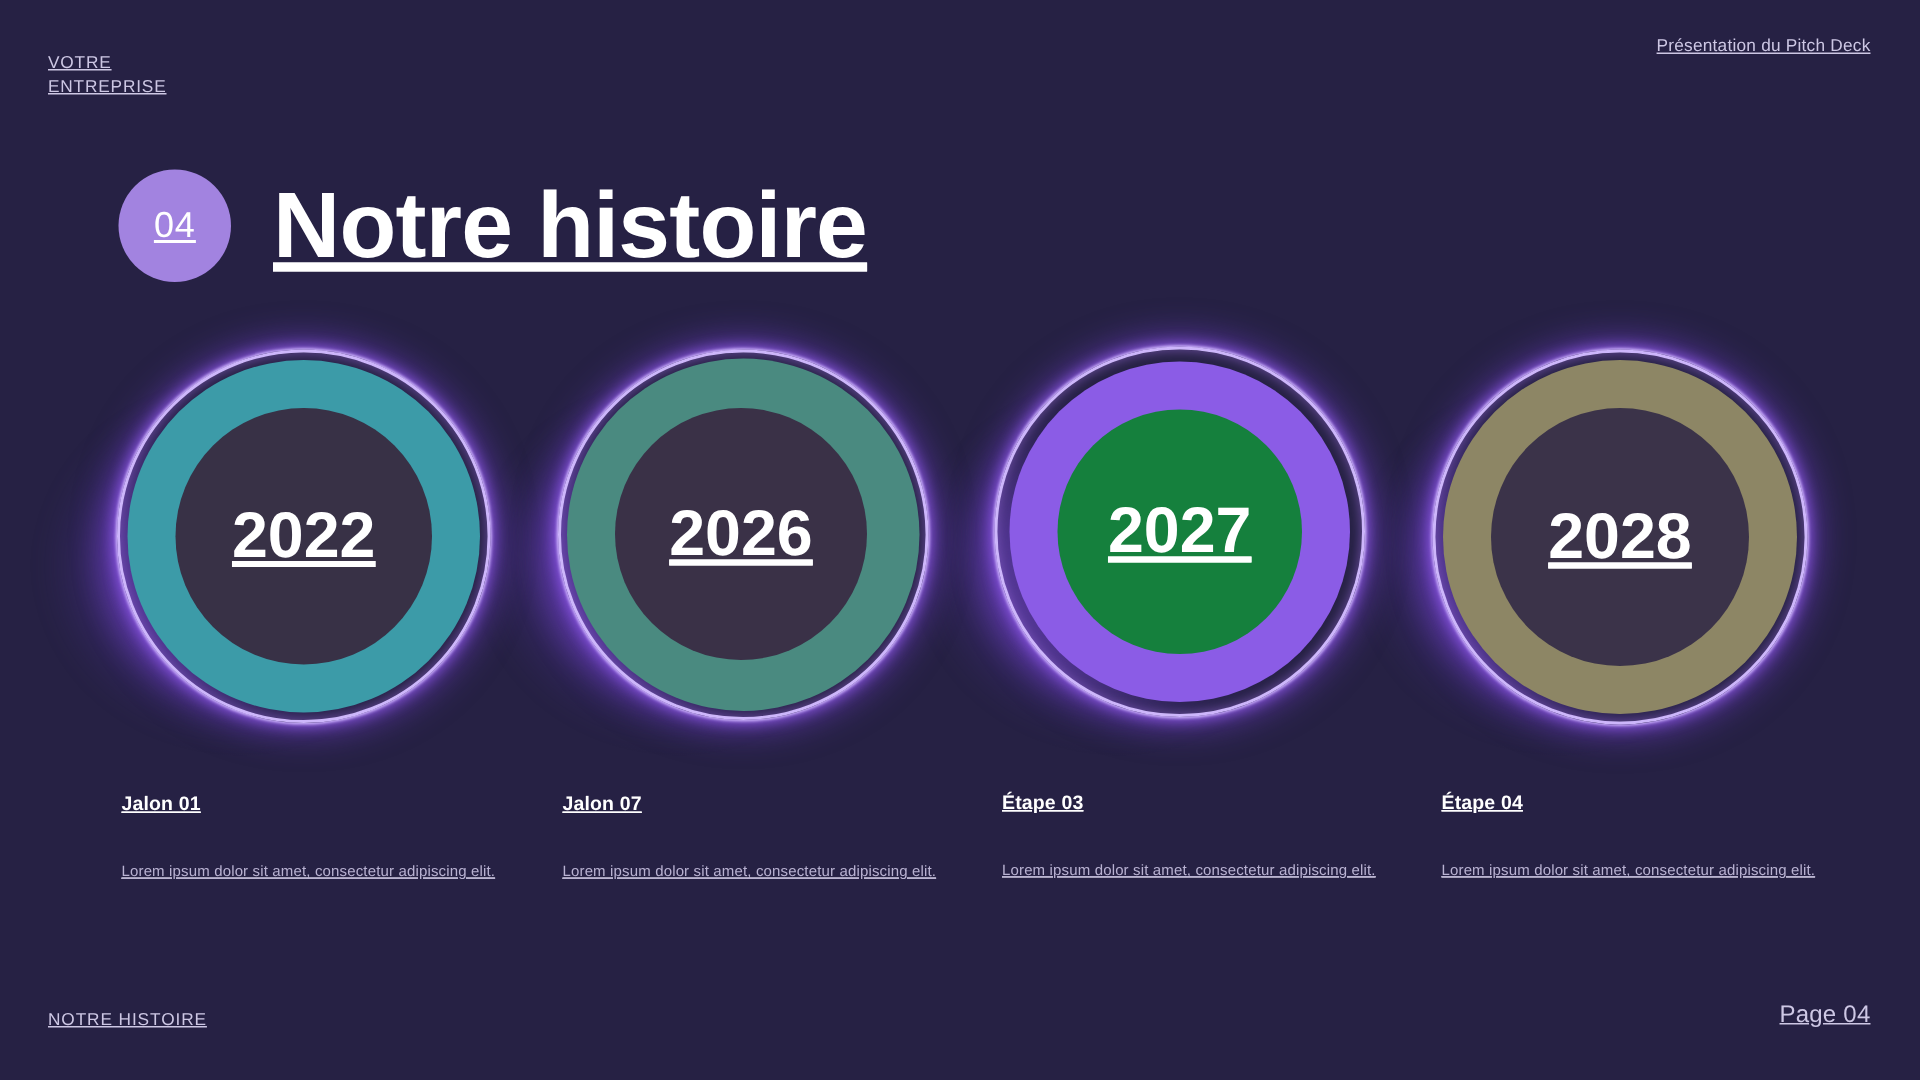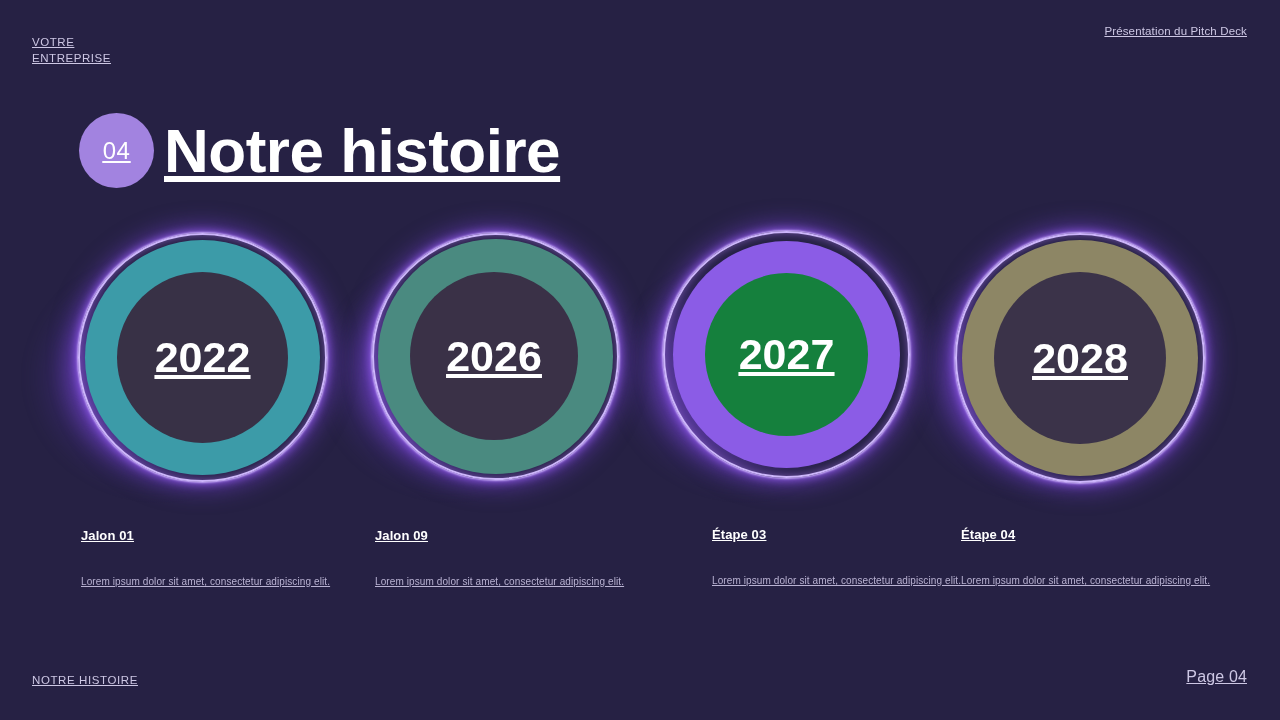--- a/index.html
+++ b/index.html
@@ -76,21 +76,21 @@
     color:#cdc7e4;
     letter-spacing:.15px;
   }
 
   
   .title-row {
     position:absolute;
     left:79px; top:113px;
     display:flex;
     align-items:center;
-    gap:10px;
+    gap:28px;
   }
 
   .num-badge {
     width:75px; height:75px;
     border-radius:50%;
     background:#a283e0;
     display:flex;
     align-items:center;
     justify-content:center;
     font-size:24px;
@@ -237,25 +237,25 @@
   </div>
 
 </div>
 
 <div class="caption" style="left:81px; top:528px; width:280px;">
   <div class="caption-title">Jalon 01</div>
   <div class="caption-body" style="margin-top:33px;">Lorem ipsum dolor sit amet, consectetur adipiscing elit.</div>
 </div>
 
 <div class="caption" style="left:375px; top:528px; width:280px;">
-  <div class="caption-title">Jalon 09</div>
-  <div class="caption-body" style="margin-top:33px;">Lorem ipsum dolor sit amet, consectetur adipiscing elit.</div>
-</div>
-
-<div class="caption" style="left:668px; top:527px; width:280px;margin-left:44px;">
+  <div class="caption-title">Jalon 07</div>
+  <div class="caption-body" style="margin-top:33px;">Lorem ipsum dolor sit amet, consectetur adipiscing elit.</div>
+</div>
+
+<div class="caption" style="left:668px; top:527px; width:280px;">
   <div class="caption-title">Étape 03</div>
   <div class="caption-body" style="margin-top:33px;">Lorem ipsum dolor sit amet, consectetur adipiscing elit.</div>
 </div>
 
 <div class="caption" style="left:961px; top:527px; width:280px;">
   <div class="caption-title">Étape 04</div>
   <div class="caption-body" style="margin-top:33px;">Lorem ipsum dolor sit amet, consectetur adipiscing elit.</div>
 </div>
 
 <div class="footer-left">NOTRE HISTOIRE</div>

